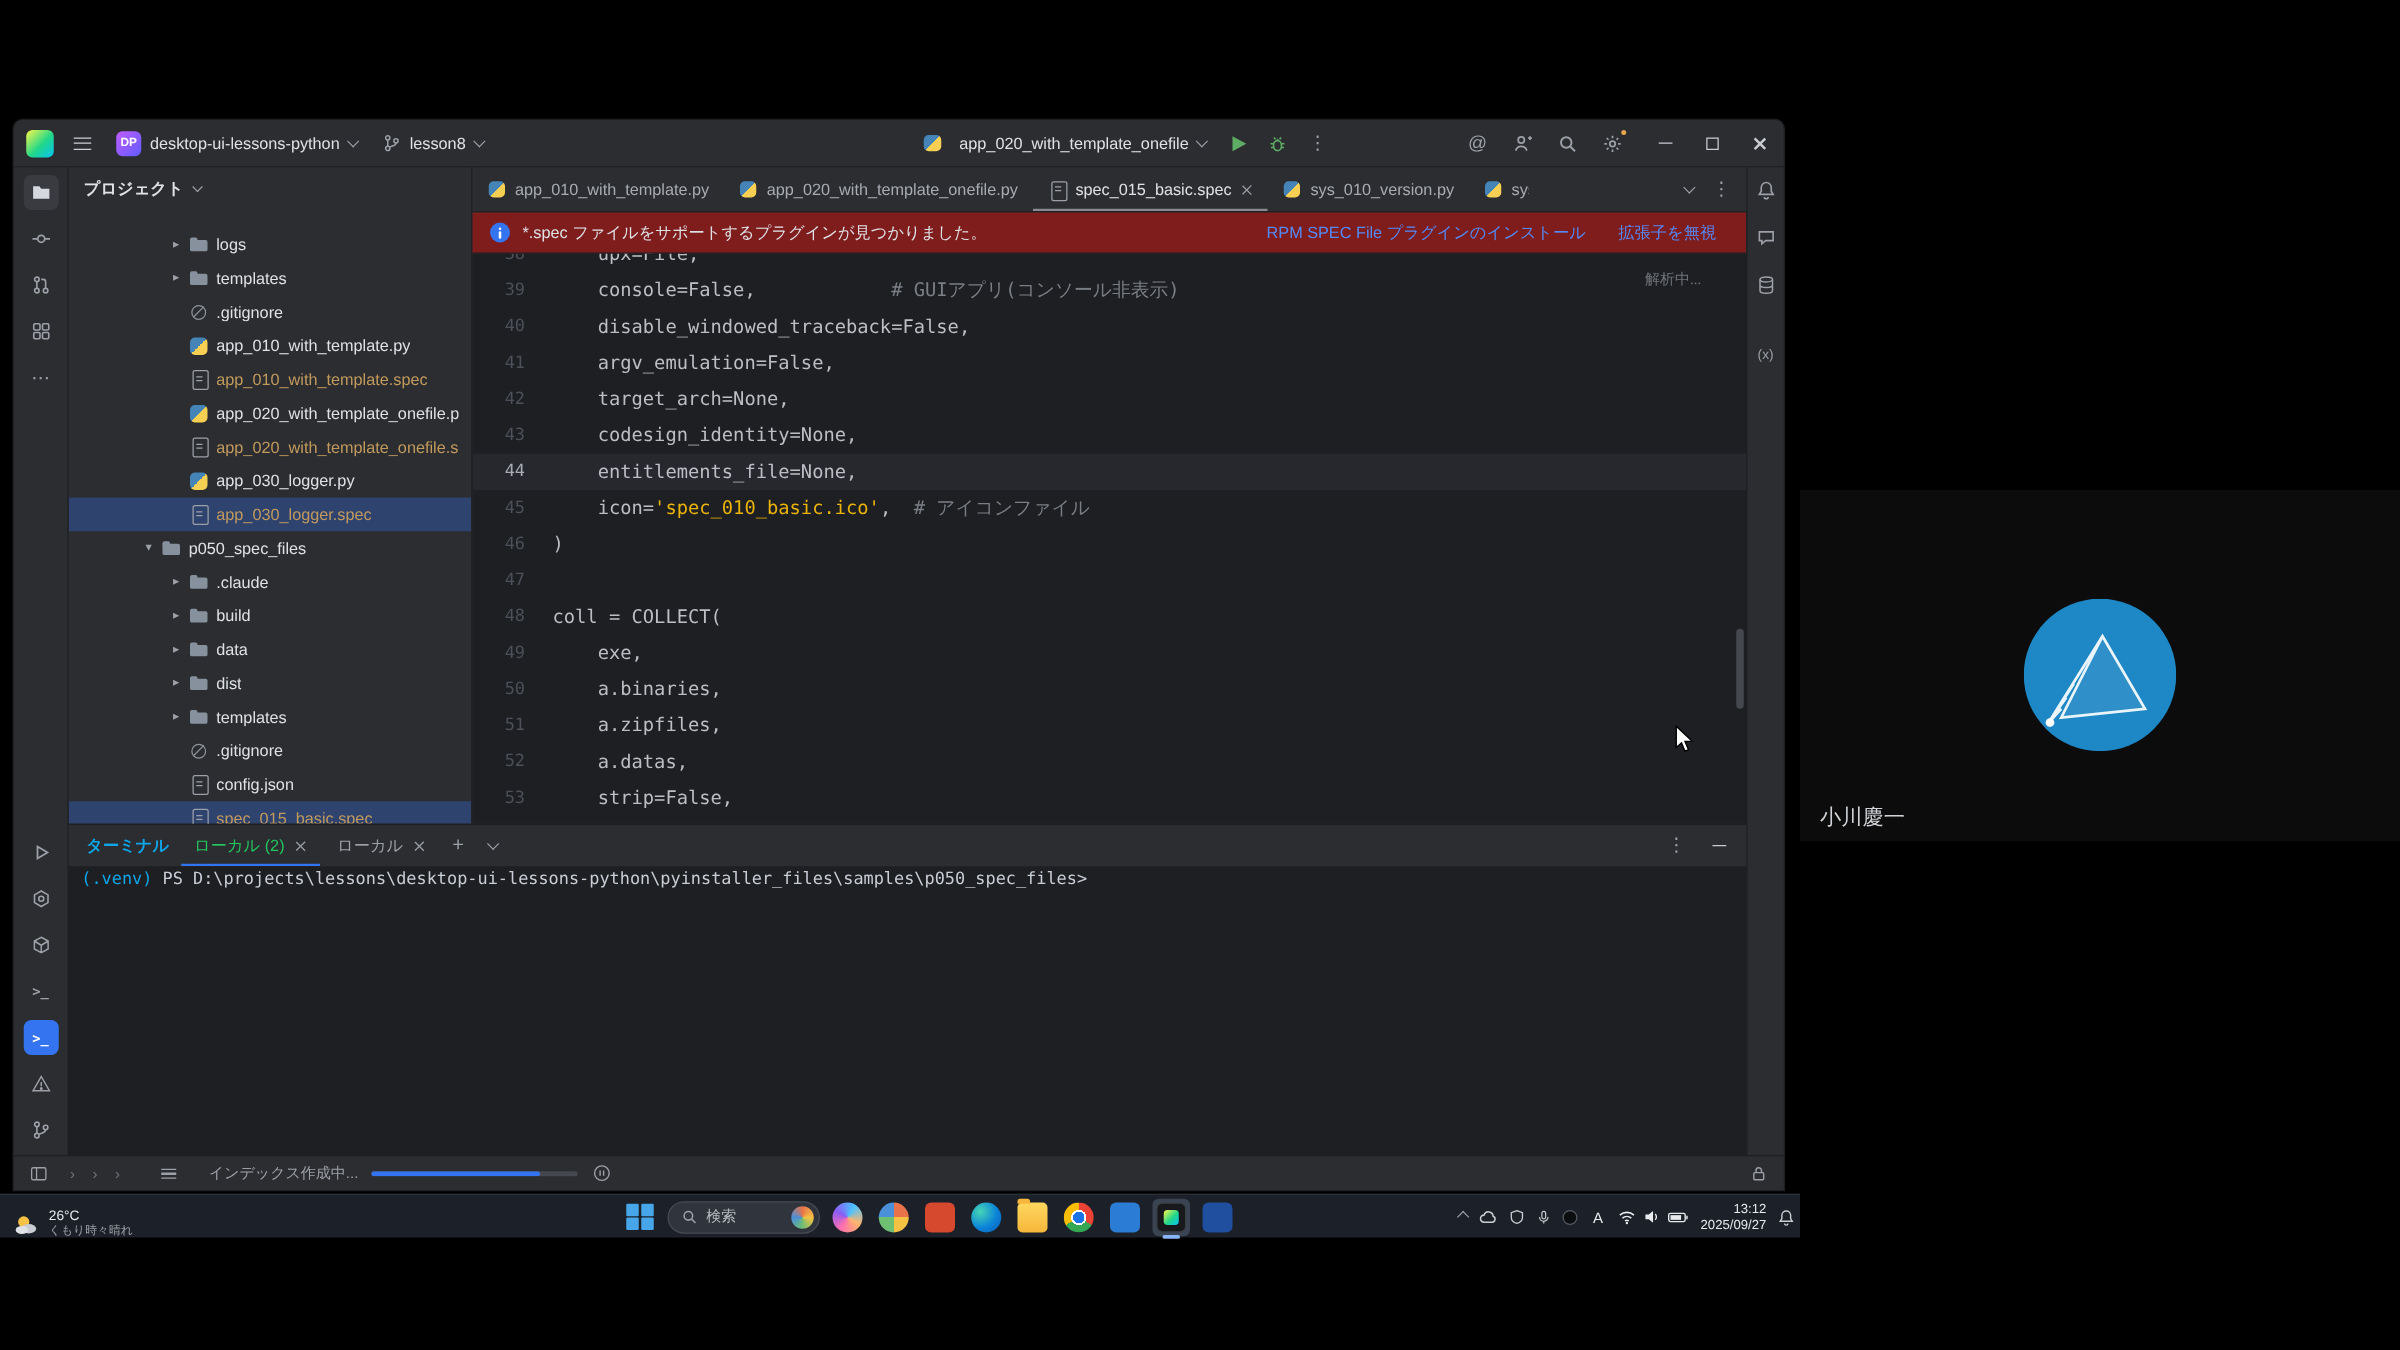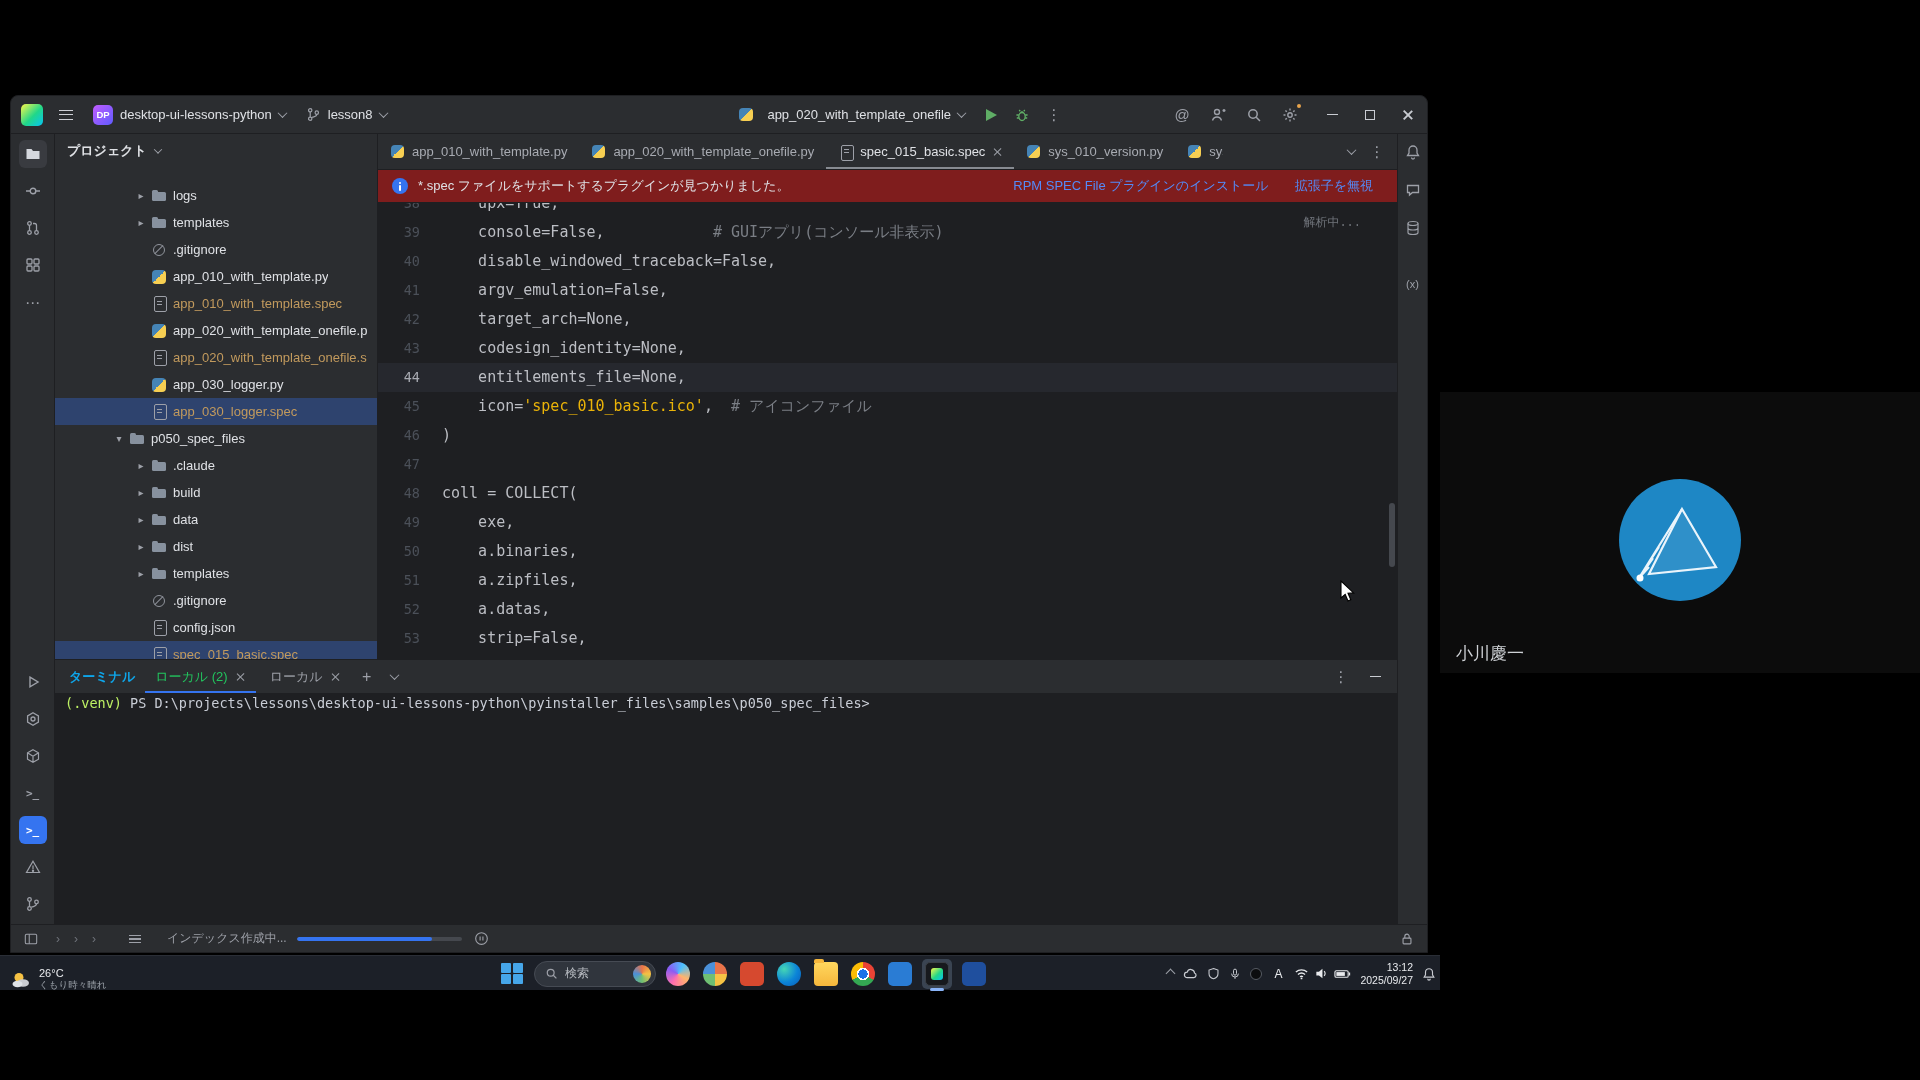--- a/index.html
+++ b/index.html
@@ -106,38 +106,38 @@
 .editor{flex:1;background:#1e1f22;position:relative;overflow:hidden;
   font-family:"DejaVu Sans Mono","Liberation Mono",monospace;font-size:15px;line-height:29px;color:#bcbec4}
 .code-line{display:flex;white-space:pre}
 .code-line.clip-top{margin-top:-14px}
 .code-line.current{background:#26282e}
 .ln{width:64px;flex:0 0 64px;text-align:right;padding-right:22px;color:#4b5059;font-size:13.5px}
 .code-line.current .ln{color:#a8abb2}
 .lt{white-space:pre}
 .str{color:#eab308}
 .com{color:#7a7e85}
-.analyzing{position:absolute;top:6px;right:36px;font-family:Liberation Mono, monospace;font-size:12px;color:#6f737a}
+.analyzing{position:absolute;top:6px;right:36px;font-family:Liberation Serif, serif;font-size:12px;color:#6f737a}
 .vscroll{position:absolute;right:2px;top:300px;width:6px;height:64px;border-radius:3px;background:#45484e}
 
 
 .terminal{flex:1;display:flex;flex-direction:column;min-height:0}
 .term-header{height:34px;flex:0 0 34px;background:#2b2d30;border-top:1px solid #1e1f22;display:flex;align-items:center;padding:0 10px 0 14px;gap:4px}
 .term-title{font-size:13px;font-weight:bold;color:#0ea5e9;margin-right:6px}
 .term-tab{height:100%;display:flex;align-items:center;gap:8px;padding:0 10px;font-size:13px;color:#9da0a8;position:relative;white-space:nowrap}
 .term-tab.active{color:#22c55e;box-shadow:inset 0 -2px 0 #3574f0}
 .tc2{width:10px;height:10px}
 .tc2::before,.tc2::after{left:4.3px;height:10px;width:1.3px;background:#9da0a8}
 .glyph.plus{font-size:16px;color:#9da0a8}
 .term-right{margin-left:auto;display:flex;gap:10px;align-items:center}
 .term-body{flex:1;background:#1e1f22;overflow:hidden;padding:8px 12px 0 10px;
   font-family:"DejaVu Sans Mono","Liberation Mono",monospace;font-size:13.5px;line-height:20px;color:#c9cdd6}
 .tlines .term-line:first-child{margin-top:-8px}
 .term-line{white-space:pre}
-.venv{color:#bef264}
+.venv{color:#0ea5e9}
 
 
 .statusbar{height:28px;flex:0 0 28px;background:#2b2d30;border-top:1px solid #1e1f22;display:flex;align-items:center;gap:8px;padding:0 10px;font-size:12px;color:#9da0a8}
 .crumbs{display:flex;align-items:center}
 .crumb{color:#9da0a8;white-space:nowrap}
 .crumb::after{content:"›";margin:0 7px;color:#6f737a}
 .crumb:last-child::after{content:""}
 .bars{display:block;width:12px;height:8px;border-top:1.4px solid #9da0a8;border-bottom:1.4px solid #9da0a8;position:relative}
 .bars::after{content:"";position:absolute;left:0;top:2.8px;width:12px;height:1.4px;background:#9da0a8}
 .indexing{display:flex;align-items:center;gap:10px;margin-left:14px}
@@ -500,21 +500,21 @@
               <span class="banner-links">
                 <a class="blink">RPM SPEC File プラグインのインストール</a>
                 <a class="blink">拡張子を無視</a>
               </span>
             </div>
 
             <div class="editor">
               <div class="lines">
 
               <div class="code-line clip-top">
-                  <span class="ln">38</span><span class="lt"><span>    upx=True,</span><span class="str"></span><span></span><span class="com"></span></span>
+                  <span class="ln">38</span><span class="lt"><span>    upx=File,</span><span class="str"></span><span></span><span class="com"></span></span>
                 </div>
                   <div class="code-line">
                   <span class="ln">39</span><span class="lt"><span>    console=False,            </span><span class="str"></span><span></span><span class="com"># GUIアプリ(コンソール非表示)</span></span>
                 </div>
                   <div class="code-line">
                   <span class="ln">40</span><span class="lt"><span>    disable_windowed_traceback=False,</span><span class="str"></span><span></span><span class="com"></span></span>
                 </div>
                   <div class="code-line">
                   <span class="ln">41</span><span class="lt"><span>    argv_emulation=False,</span><span class="str"></span><span></span><span class="com"></span></span>
                 </div>

